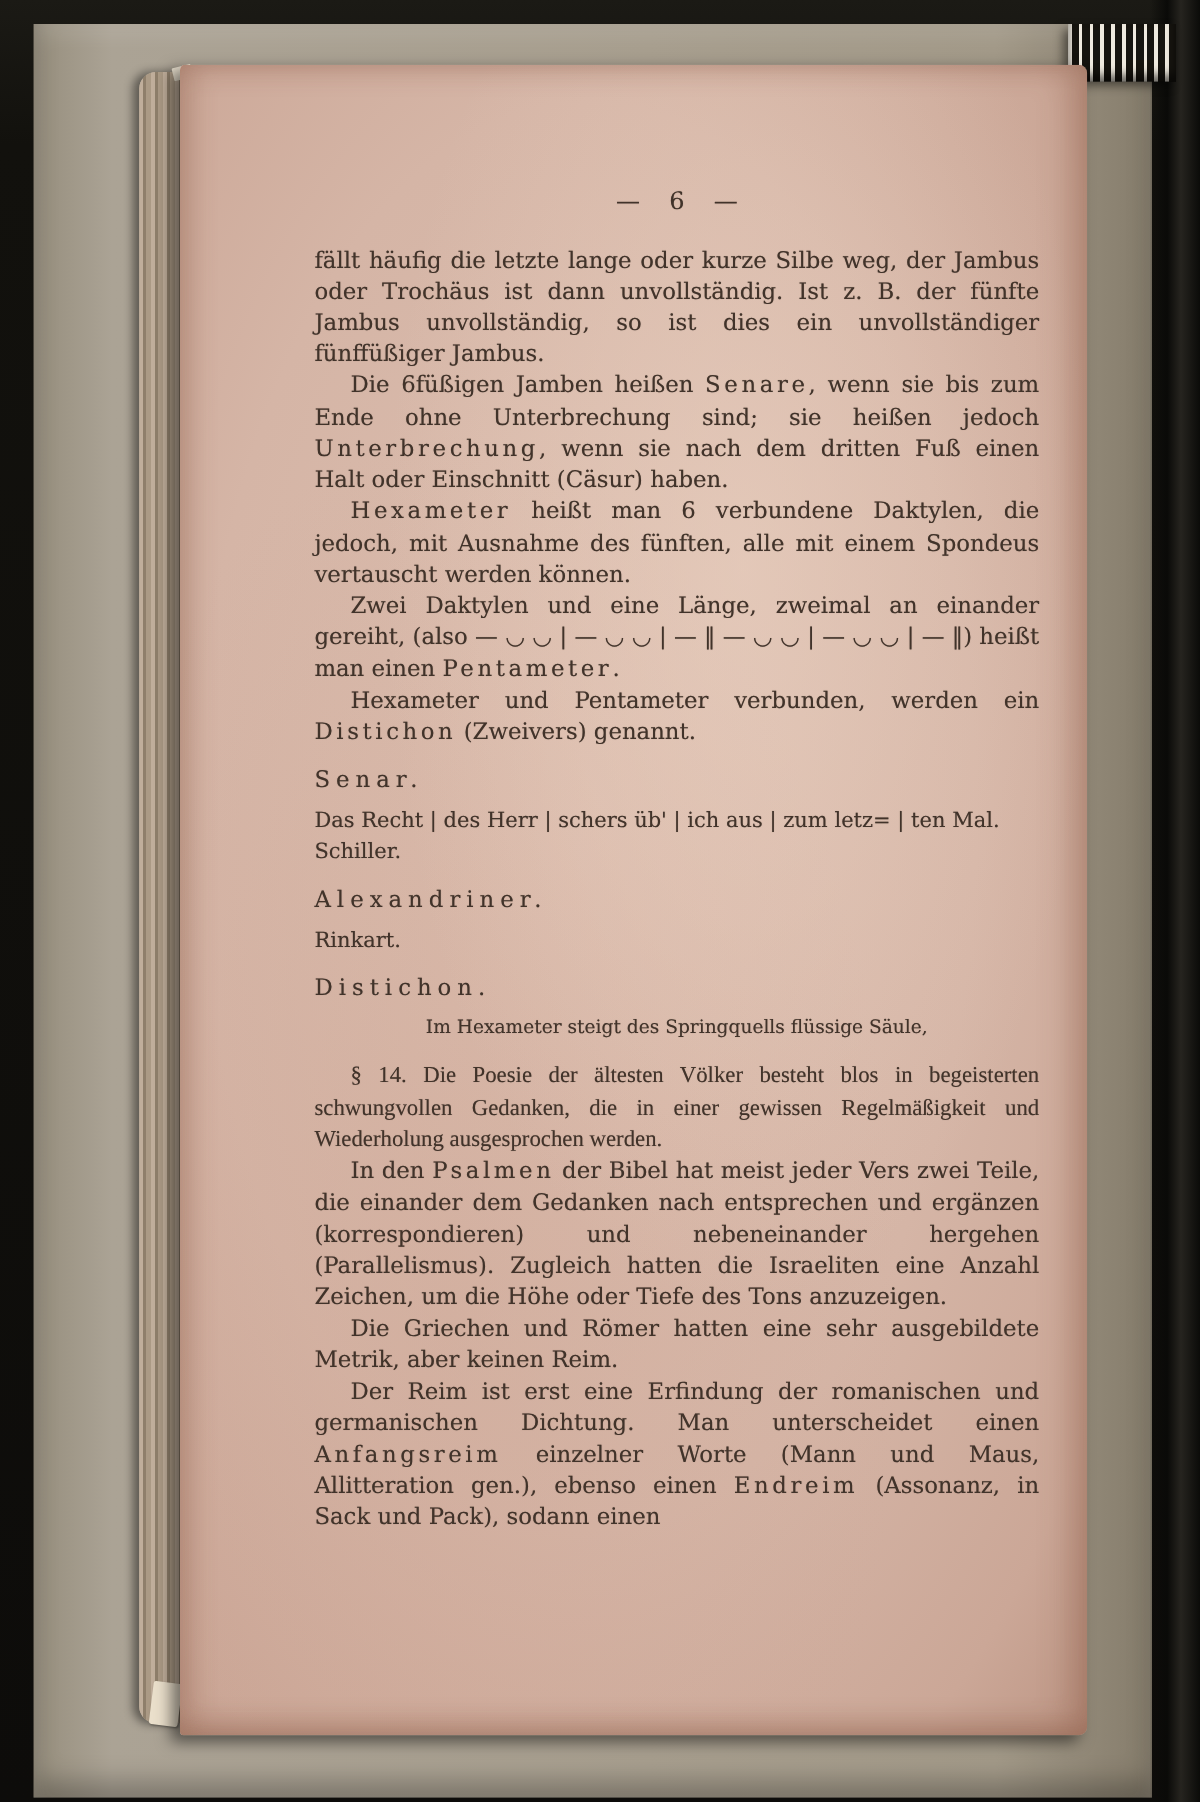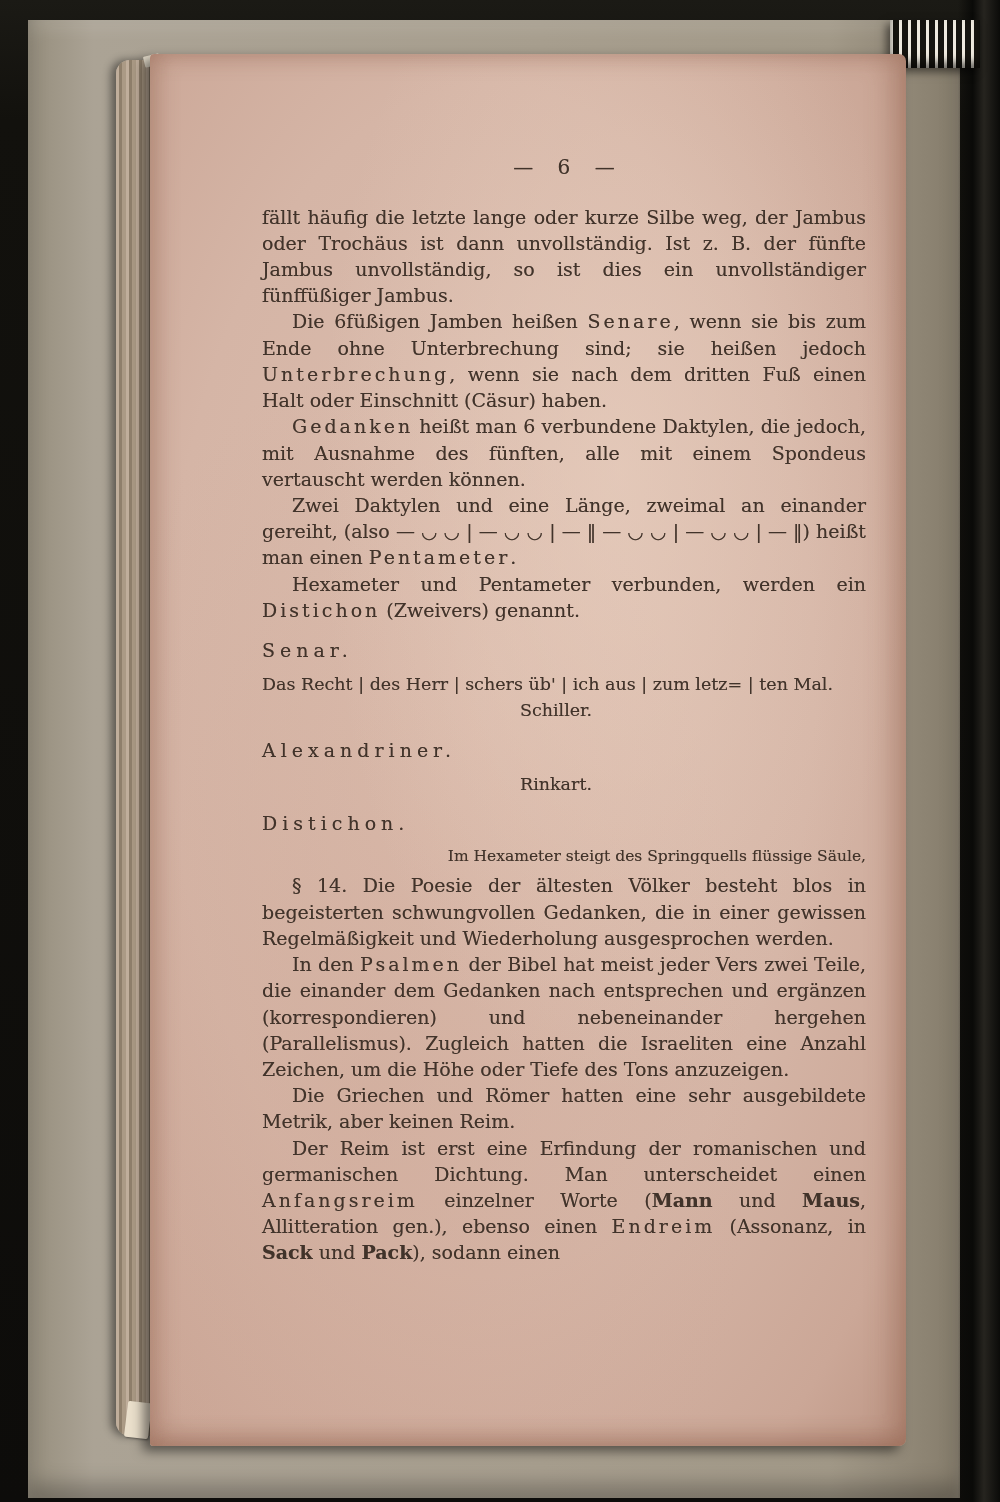--- a/index.html
+++ b/index.html
@@ -61,49 +61,49 @@
   .text-col {
     position:absolute; left:112px; top:100px; width:604px;
     color:#41332a; font-size:19px; line-height:1.38; text-align:justify;
     text-shadow:0 0 0.6px rgba(65,51,42,0.5);
   }
   .page-number {
     text-align:center; word-spacing:18px; margin-bottom:22px; font-size:20px;
   }
   .para { text-indent:30px; }
   .para.noindent { text-indent:0; }
-  .para.s14 { margin-top:4px; }
+  .para.s14 { margin-top:16px;font-family:Liberation Serif, serif; }
   .sperr { letter-spacing:3px; }
-  .bold { font-weight:bold; }
+  .bold { font-weight:normal; }
   .center-head {
     letter-spacing:5px; margin:14px 0 9px; text-indent:0;
   }
   .scansion { text-align:left; font-size:17.5px; margin-top:2px; }
-  .attrib { text-align:center; padding-right:16px; font-size:17.5px; margin-top:2px; }
-  .distich { text-align:right; font-size:15.5px; line-height:1.5; margin-top:2px; }
+  .attrib { text-align:left; padding-right:16px; font-size:17.5px; margin-top:2px; }
+  .distich { text-align:center; font-size:15.5px; line-height:1.5; margin-top:2px; }
 </style>
 </head>
 <body>
 
 <div class="canvas">
   <div class="cover"></div>
   <div class="right-strip"></div>
   <div class="binding-stripes"></div>
   <div class="page-edges"></div>
   <div class="corner-top"></div>
   <div class="corner-bottom"></div>
 
   <div class="page">
     <div class="text-col">
 
       <div class="page-number">— 6 —</div>
 
       <p class="para noindent"><span>fällt häufig die letzte lange oder kurze Silbe weg, der Jambus oder Trochäus ist dann unvollständig. Ist z. B. der fünfte Jambus unvollständig, so ist dies ein unvollständiger fünffüßiger Jambus.</span></p>
       <p class="para"><span>Die 6füßigen Jamben heißen </span><span class="sperr">Senare</span><span>, wenn sie bis zum Ende ohne Unterbrechung sind; sie heißen jedoch </span><span class="sperr">Unterbrechung</span><span>, wenn sie nach dem dritten Fuß einen Halt oder Einschnitt (Cäsur) haben.</span></p>
-      <p class="para"><span class="sperr">Gedanken</span><span> heißt man 6 verbundene Daktylen, die jedoch, mit Ausnahme des fünften, alle mit einem Spondeus vertauscht werden können.</span></p>
+      <p class="para"><span class="sperr">Hexameter</span><span> heißt man 6 verbundene Daktylen, die jedoch, mit Ausnahme des fünften, alle mit einem Spondeus vertauscht werden können.</span></p>
       <p class="para"><span>Zwei Daktylen und eine Länge, zweimal an einander gereiht, (also — ◡ ◡ | — ◡ ◡ | — ‖ — ◡ ◡ | — ◡ ◡ | — ‖) heißt man einen </span><span class="sperr">Pentameter</span><span>.</span></p>
       <p class="para"><span>Hexameter und Pentameter verbunden, werden ein </span><span class="sperr">Distichon</span><span> (Zweivers) genannt.</span></p>
 
       <div class="center-head">Senar.</div>
       <div class="scansion">Das Recht | des Herr | schers üb' | ich aus | zum letz= | ten Mal.</div>
       <div class="attrib">Schiller.</div>
 
       <div class="center-head">Alexandriner.</div>
       <div class="attrib">Rinkart.</div>
 

